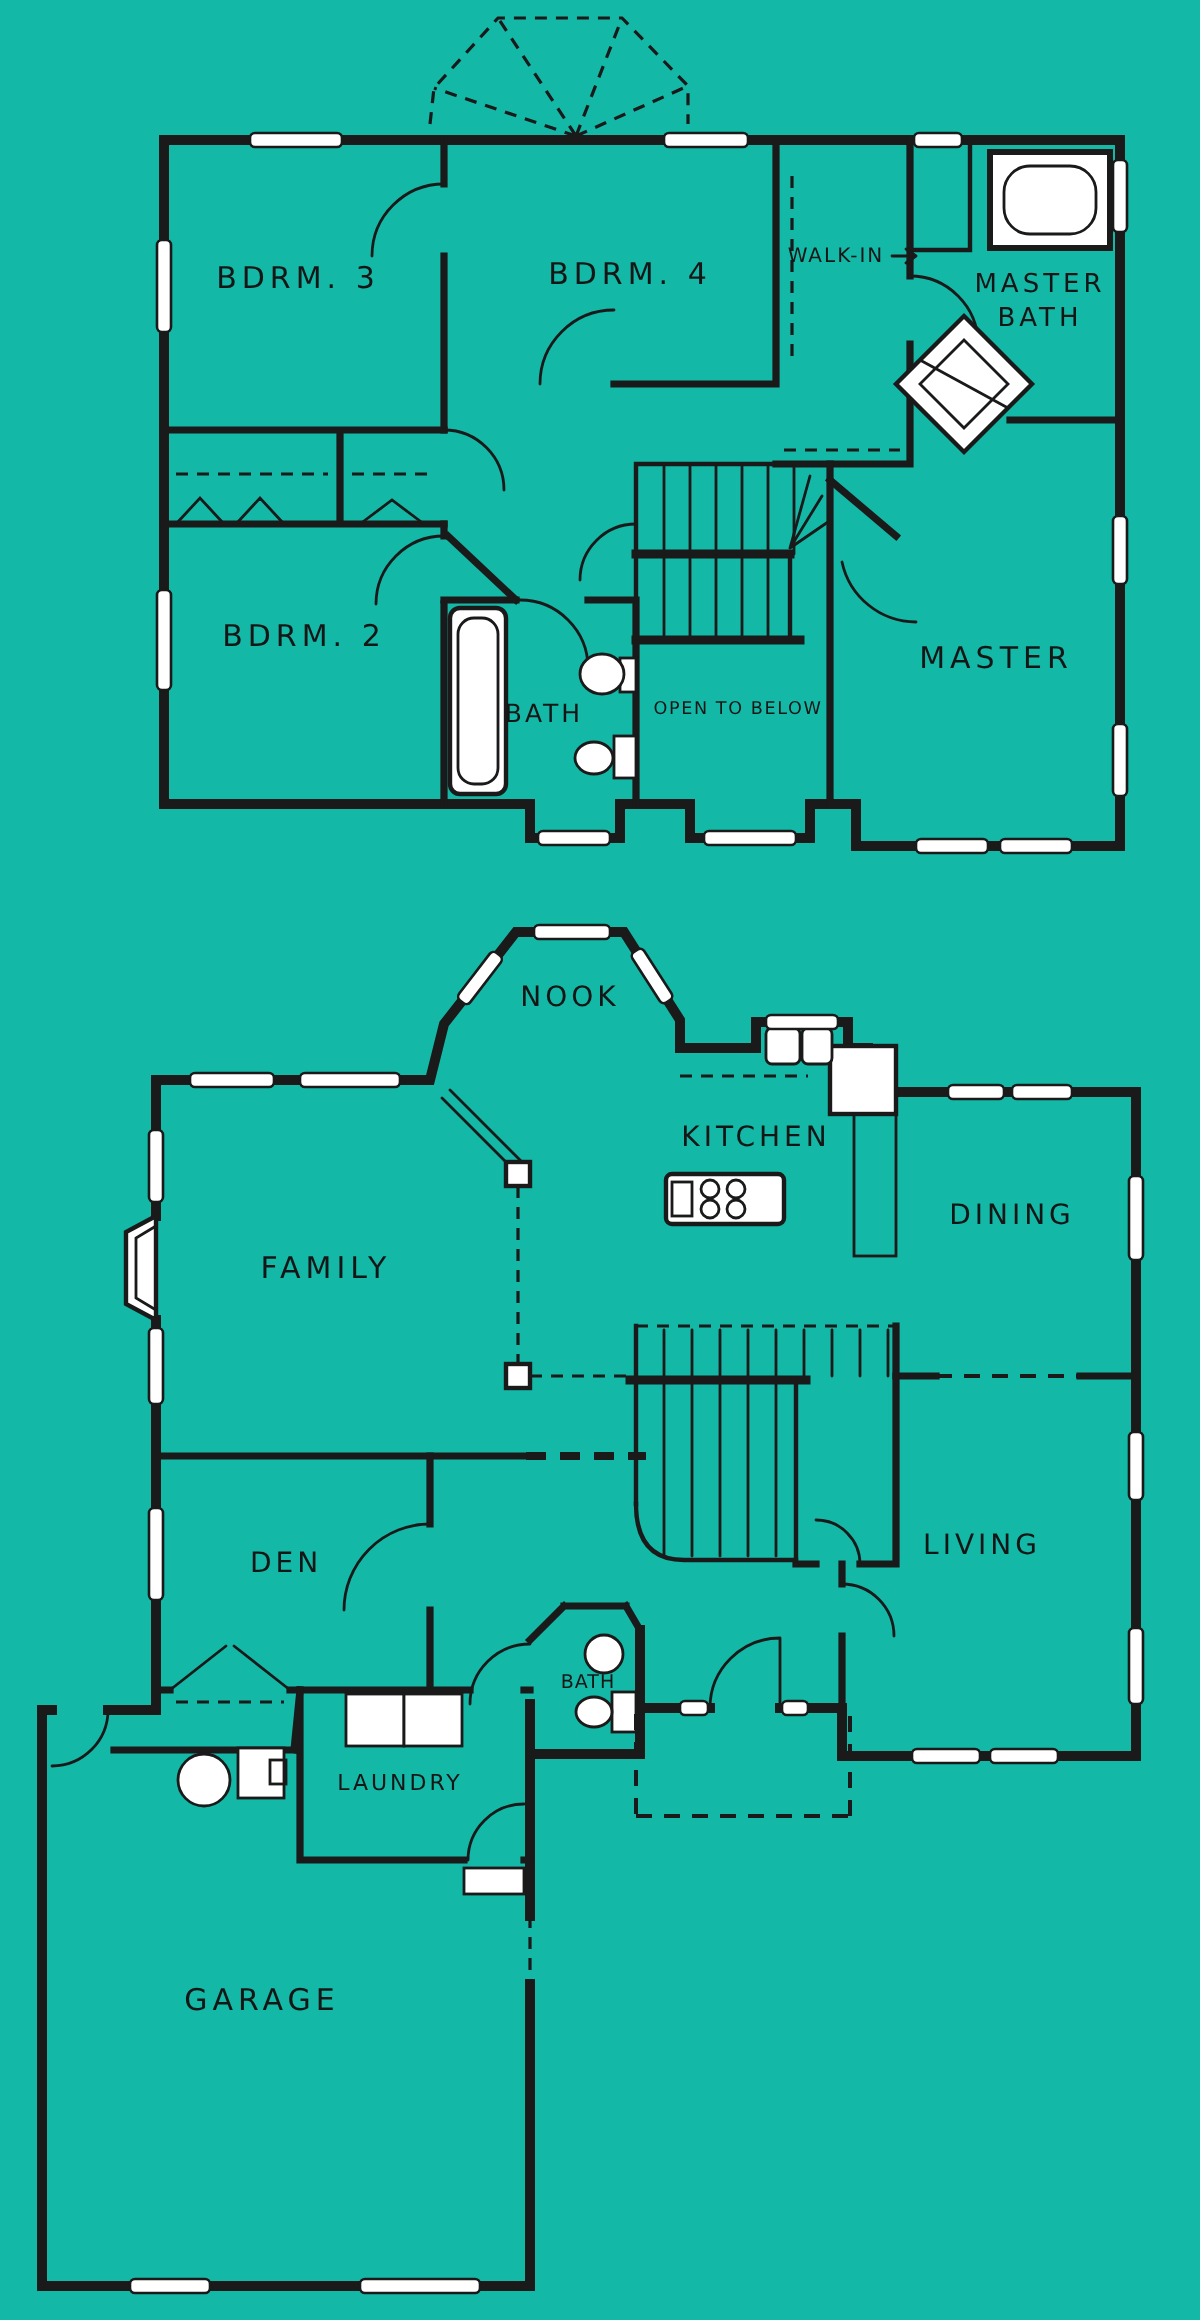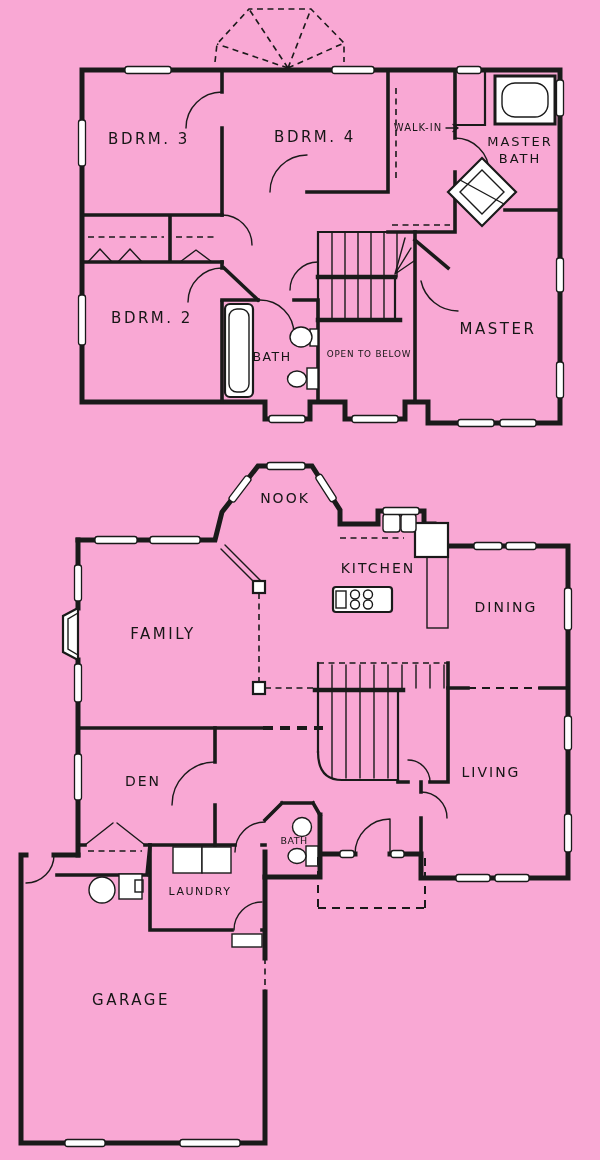--- a/index.html
+++ b/index.html
@@ -1,16 +1,16 @@
 <!DOCTYPE html>
 <html><head>
 <meta charset="utf-8">
 <style>
   html,body{margin:0;padding:0;background:#ffffff}
-  #plan-wrap{width:600px;height:1160px;background:#f9a8d4;position:relative;overflow:hidden}
+  #plan-wrap{width:600px;height:1160px;background:#14b8a6;position:relative;overflow:hidden}
   svg{display:block}
   .w5 {fill:none;stroke:#1a1a1a;stroke-width:5;stroke-linecap:square}
   .w35{fill:none;stroke:#1a1a1a;stroke-width:3.6;stroke-linecap:square}
   .w45{fill:none;stroke:#1a1a1a;stroke-width:4.5;stroke-linecap:square}
   .w2 {fill:none;stroke:#1a1a1a;stroke-width:2.2;stroke-linecap:square}
   .t  {fill:none;stroke:#1a1a1a;stroke-width:1.4;stroke-linecap:round}
   .tf {fill:#ffffff;stroke:#1a1a1a;stroke-width:1.4}
   .tf2{fill:#ffffff;stroke:#1a1a1a;stroke-width:2.2}
   .tf3{fill:#ffffff;stroke:#1a1a1a;stroke-width:3}
   .dash {fill:none;stroke:#1a1a1a;stroke-width:1.6;stroke-dasharray:6 4.5}

